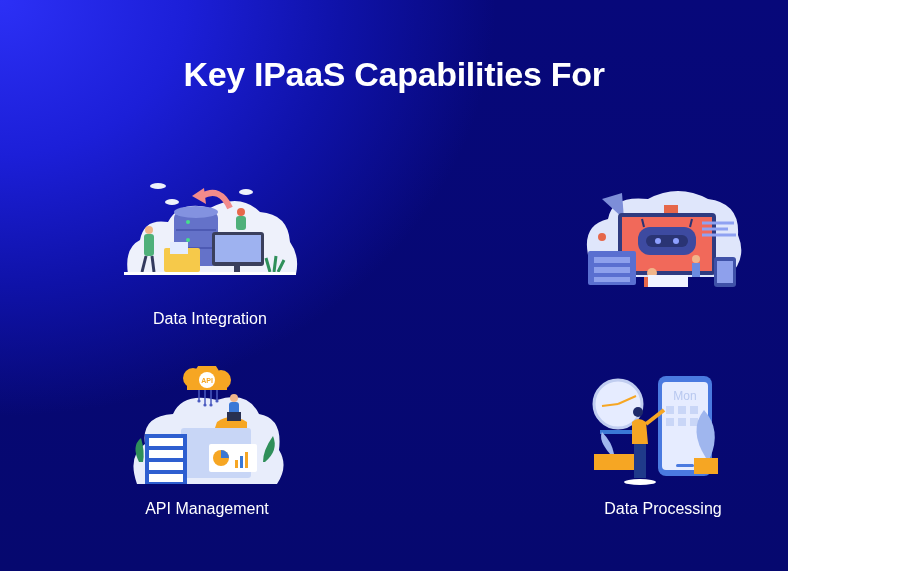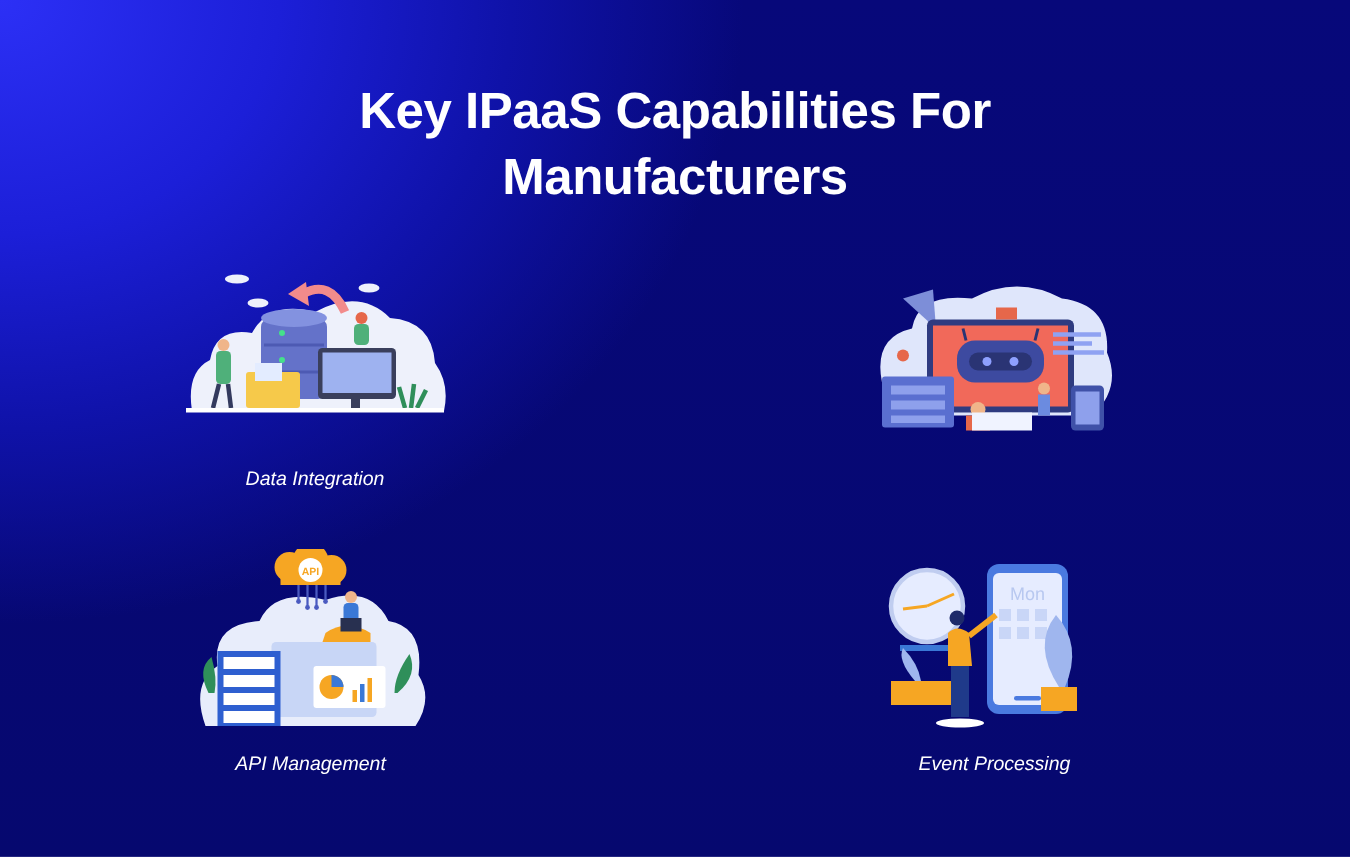--- a/index.html
+++ b/index.html
@@ -2,56 +2,54 @@
 <html><head>
 <meta charset="utf-8">
 <style>
   html, body { margin: 0; padding: 0; }
   body {
     width: 900px; height: 571px; overflow: hidden;
     font-family: "Liberation Sans", "DejaVu Sans", sans-serif;
     color: #ffffff;
   }
   .canvas {
-    position: relative; width: 900px; height: 571px;
+    position: relative; width: 788px; height: 571px;
     background:
       radial-gradient(ellipse 620px 520px at 0% 0%, #2c30f6 0%, #1c1fd8 30%, #0f12a8 55%, rgba(8,10,120,0) 80%),
       linear-gradient(180deg, #07087a 0%, #06086f 100%);
     background-color: #06086f;
   }
   .title {
     position: absolute; left: 0; right: 0; top: 52px;
     text-align: center; font-weight: 700; font-size: 34px; line-height: 44px;
     letter-spacing: -0.3px;
   }
   .card { position: absolute; width: 260px; text-align: center; }
   .card .illus { position: relative; margin: 0 auto; text-align: right; }
   .card .label {
-    font-size: 13px; line-height: 26px; font-weight: 400;
+    font-size: 16px; line-height: 26px; font-weight: 400;
     white-space: nowrap;
-    font-style: italic;
   }
   .c1 { left: 80px; top: 178px; }
   .c2 { left: 533px; top: 185px; }
   .c3 { left: 77px; top: 366px; }
   .c4 { left: 533px; top: 370px; }
   .c1 .label { margin-top: 28px; }
   .c2 .label { margin-top: 21px; }
   .c3 .label { margin-top: 8px; text-align: center; }
   .c4 .label { margin-top: 8px; }
   svg { display: block; margin: 0 auto; }
 </style>
 </head>
 <body>
 
 <div class="canvas">
 
   <div class="title">
     <div>Key IPaaS Capabilities For</div>
-    <div>Manufacturers</div>
   </div>
 
   <div class="card c1">
     <div class="illus">
       <svg width="180" height="100" viewBox="0 0 180 100">
         <path d="M8 96 Q4 70 20 62 Q24 40 48 44 Q60 22 90 30 Q120 14 140 34 Q168 36 170 64 Q180 78 176 96 Z" fill="#eef1fb"></path>
         <ellipse cx="38" cy="8" rx="8" ry="3" fill="#eef1fb"></ellipse>
         <ellipse cx="126" cy="14" rx="7" ry="3" fill="#eef1fb"></ellipse>
         <ellipse cx="52" cy="24" rx="7" ry="3" fill="#eef1fb"></ellipse>
         <path d="M110 30 Q100 8 82 18" stroke="#f28b8b" stroke-width="6" fill="none"></path>
@@ -172,16 +170,16 @@
         <rect x="106" y="88" width="24" height="16" fill="#f6a623"></rect>
         <path d="M118 88 Q100 60 116 40 Q134 60 122 88 Z" fill="#9fb6ee"></path>
         <path d="M22 84 Q10 70 14 62 Q24 72 26 84 Z" fill="#9fb6ee"></path>
         <circle cx="50" cy="42" r="5" fill="#1e2a6a"></circle>
         <path d="M44 52 Q50 46 58 52 L60 74 L44 74 Z" fill="#f6a623"></path>
         <line x1="58" y1="54" x2="76" y2="40" stroke="#f6a623" stroke-width="4"></line>
         <rect x="46" y="74" width="12" height="34" fill="#1f3a8a"></rect>
         <ellipse cx="52" cy="112" rx="16" ry="3" fill="#ffffff"></ellipse>
       </svg>
     </div>
-    <div class="label">Event Processing</div>
+    <div class="label">Data Processing</div>
   </div>
 
 </div>
 
 </body></html>

